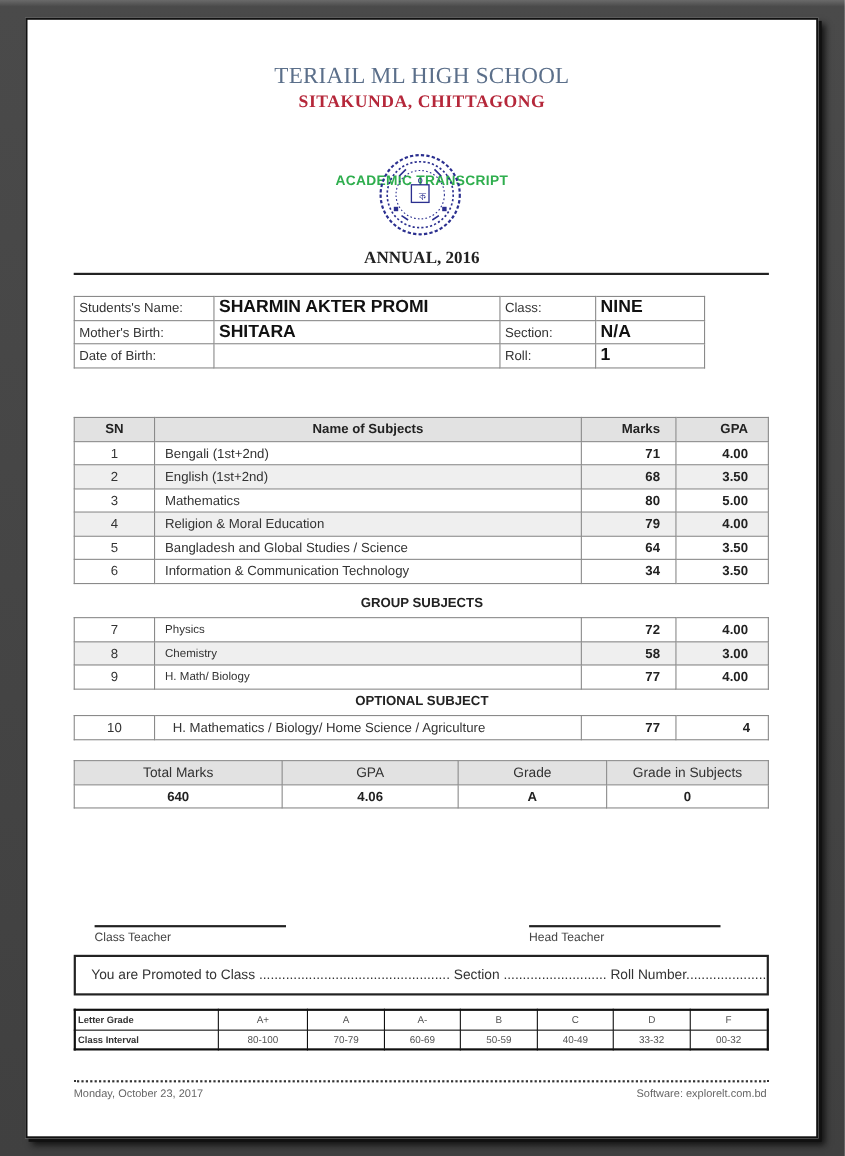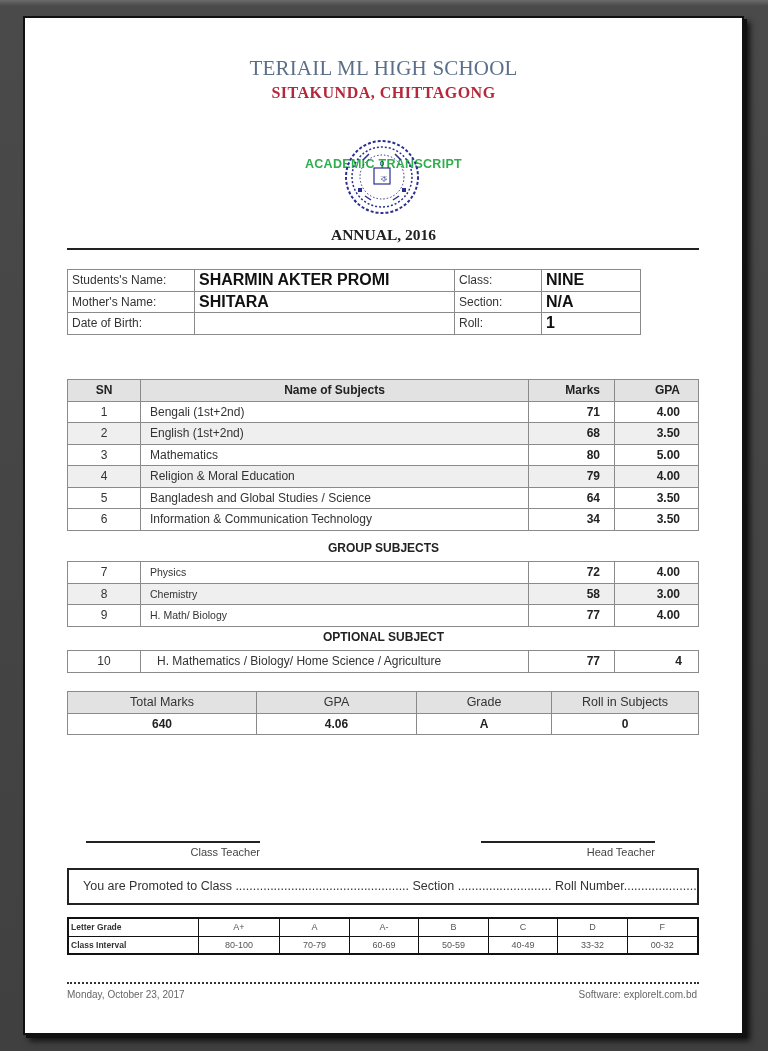--- a/index.html
+++ b/index.html
@@ -56,21 +56,21 @@
   .subj td.gpa { text-align: right; font-weight: bold; color: #222; padding-right: 18px; }
   .subj td.name { padding-left: 9px; }
   .small-name { font-size: 10.5px; }
   .section-label {
     left: 0; width: 100%; font-weight: bold; font-size: 12px; color: #222;
   }
   .summary { position: absolute; left: 42px; top: 673px; width: 632px; }
   .summary th { background: #e2e2e2; font-weight: normal; font-size: 12.5px; color: #333; text-align: center; }
   .summary td { text-align: center; font-weight: bold; color: #222; }
   .sig-line { height: 2px; background: #222; top: 823px; width: 174px; }
-  .sig-label { top: 828px; font-size: 11px; color: #444; width: 174px; text-align: right; }
+  .sig-label { top: 828px; font-size: 11px; color: #444; width: 174px; text-align: left; }
   .promo {
     left: 42px; top: 850px; width: 632px; height: 37px;
     border: 2px solid #222; font-size: 12.5px; color: #333;
     padding: 9px 14px; white-space: nowrap; overflow: hidden;
   }
   .grades { position: absolute; left: 42px; top: 899px; width: 632px; border: 2px solid #111; }
   .grades td { border: 1.5px solid #111; height: 18px; font-size: 9px; color: #555; text-align: center; padding: 0 2px; }
   .grades td.lbl { text-align: left; width: 130px; font-weight: bold; color: #333; font-size: 8.5px; }
   .dots {
     left: 42px; top: 964px; width: 632px; border-top: 2px dotted #333;
@@ -112,21 +112,21 @@
         <col>
       </colgroup>
     <tbody>
         <tr>
       <td>Students's Name:</td>
       <td class="v">SHARMIN AKTER PROMI</td>
       <td>Class:</td>
       <td class="v">NINE</td>
     </tr>
     <tr>
-      <td>Mother's Name:</td>
+      <td>Mother's Birth:</td>
       <td class="v">SHITARA</td>
       <td>Section:</td>
       <td class="v">N/A</td>
     </tr>
     <tr>
       <td>Date of Birth:</td>
       <td class="v"></td>
       <td>Roll:</td>
       <td class="v">1</td>
     </tr>
@@ -241,21 +241,21 @@
         <col style="width:189px">
         <col style="width:160px">
         <col style="width:135px">
         <col>
       </colgroup>
     <tbody>
         <tr>
       <th>Total Marks</th>
       <th>GPA</th>
       <th>Grade</th>
-      <th>Roll in Subjects</th>
+      <th>Grade in Subjects</th>
     </tr>
     <tr>
       <td>640</td>
       <td>4.06</td>
       <td>A</td>
       <td>0</td>
     </tr>
   </tbody>
     </table>
 

